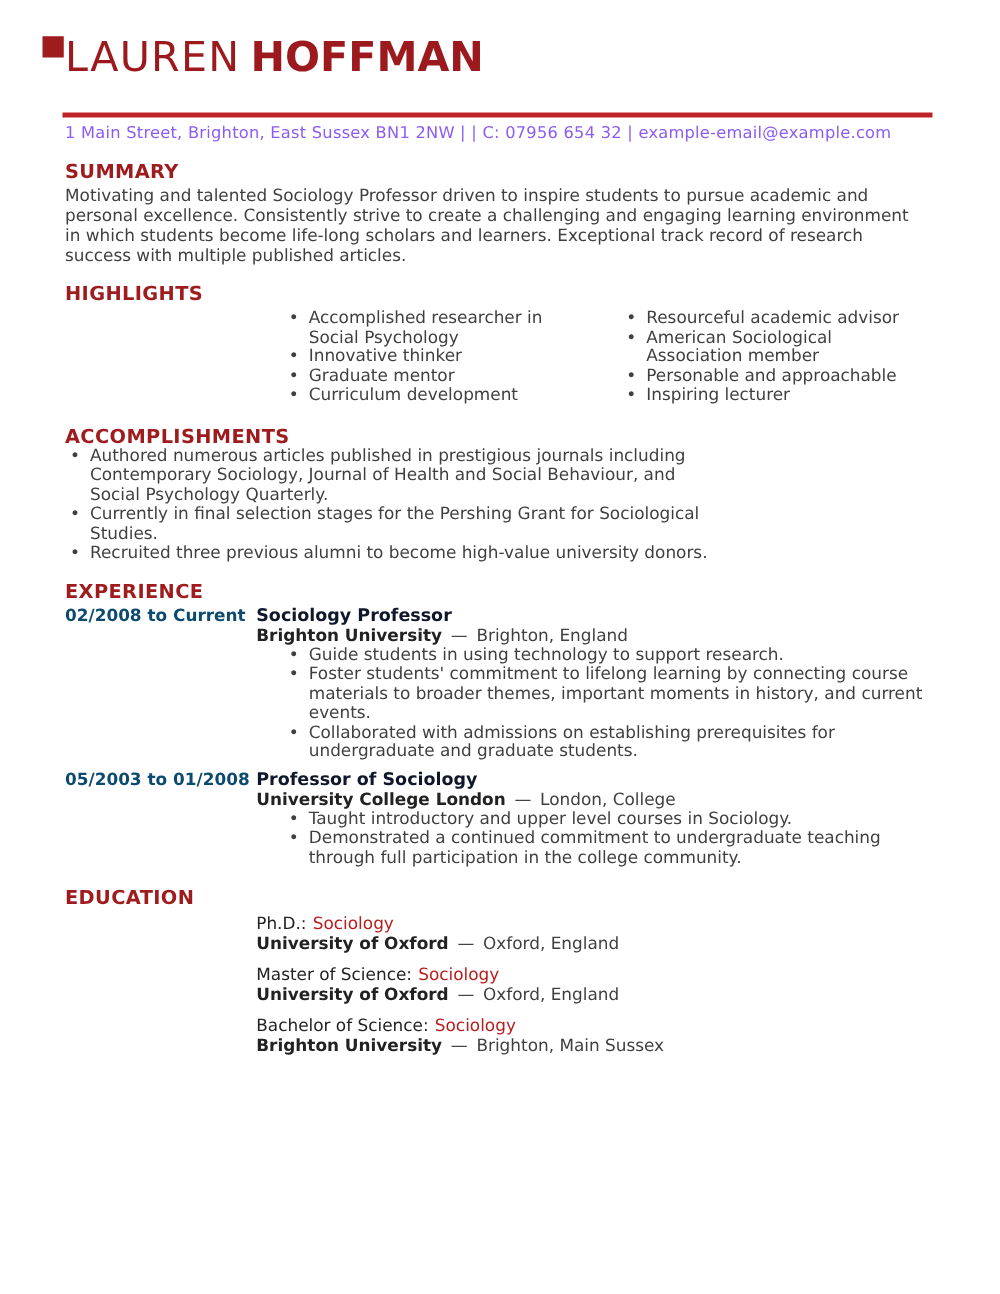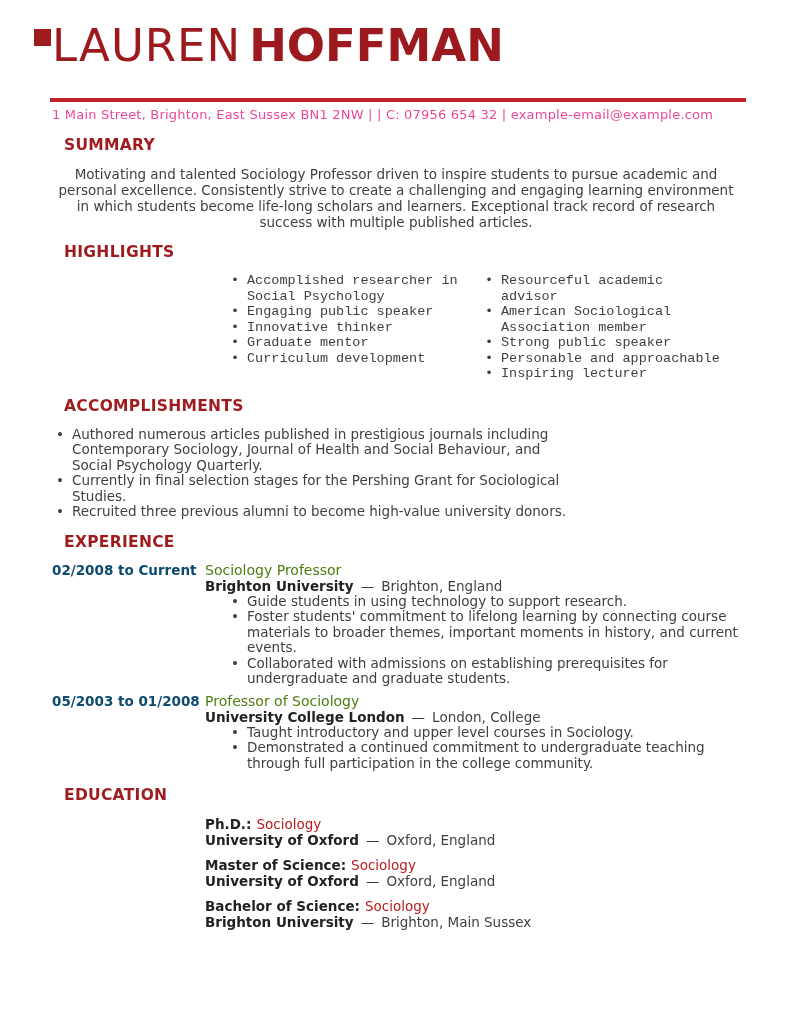--- a/index.html
+++ b/index.html
@@ -8,58 +8,58 @@
     background: #ffffff;
     font-family: "DejaVu Sans", "Liberation Sans", sans-serif;
     color: #3f3f3f;
     overflow: hidden;
   }
   .page { position: relative; width: 800px; height: 1035px; padding: 0 54px 0 52px; box-sizing: border-box; }
 
   .brand-square { position: absolute; left: 34px; top: 5px; width: 17px; height: 17px; background: #9e1b1e; }
 
   
-  .name { margin-top: 24px; font-size: 45px; line-height: 44px; color: #9c1a1d; white-space: nowrap; }
+  .name { margin-top: 24px; font-size: 33px; line-height: 44px; color: #9c1a1d; white-space: nowrap; }
   .name .first { font-weight: 400; letter-spacing: 1px; }
   .name .last  { font-weight: 800; letter-spacing: 0; margin-left: 8px; }
   .rule { height: 4px; background: #bf2228; margin: 6px 0 0 -2px; width: 696px; }
-  .contact { margin-top: 5px; font-size: 13px; line-height: 16px; color: #ec4899; letter-spacing: 0.2px; }
+  .contact { margin-top: 5px; font-size: 13px; line-height: 16px; color: #8b5cf6; letter-spacing: 0.2px; }
 
   
-  h2.sec-title { margin: 12px; font-size: 15.5px; line-height: 18px; font-weight: 700; color: #9e1b1e; letter-spacing: 0.3px; }
+  h2.sec-title { margin: 0; font-size: 15.5px; line-height: 18px; font-weight: 700; color: #9e1b1e; letter-spacing: 0.3px; }
   .sec-summary { margin-top: 13px; }
-  .summary-text { margin: 3px 0 0 0; font-size: 13.5px; line-height: 16px; width: 688px; color: #3f3f3f; text-align: center; }
+  .summary-text { margin: 3px 0 0 0; font-size: 13.5px; line-height: 16px; width: 688px; color: #3f3f3f; }
 
   ul.blist { list-style: none; margin: 0; padding: 0; font-size: 13.5px; line-height: 15.5px; }
   ul.blist li { position: relative; padding-left: 20px; }
   ul.blist li::before { content: "\2022"; position: absolute; left: 4px; top: 0; color: #3f3f3f; }
 
   .sec-highlights { margin-top: 13px; }
-  .hl-cols { display: flex; gap: 12px; margin: 3px 0 0 175px; font-family: Liberation Mono, monospace; }
+  .hl-cols { display: flex; gap: 28px; margin: 3px 0 0 175px; }
   .hl-cols ul { width: 242px; box-sizing: border-box; }
 
   .sec-accomplishments { margin-top: 15px; }
   .accomp { margin: 3px 0 0 175px; width: 532px; box-sizing: border-box; }
 
   .sec-experience { margin-top: 13px; }
   .job { display: grid; grid-template-columns: 153px 1fr; margin-top: 4px; }
   .job + .job { margin-top: 7px; }
   .job-dates { font-size: 13.5px; line-height: 15px; font-weight: 700; color: #0c4a6e; }
-  .job-title { font-size: 14px; line-height: 15px; font-weight: 400; color: #4d7c0f; }
+  .job-title { font-size: 14px; line-height: 15px; font-weight: 700; color: #0f172a; }
   .org-line { font-size: 13.5px; line-height: 16px; }
   .org-line .org { font-weight: 700; color: #222222; }
   .org-line .dash { margin: 0 7px; color: #3f3f3f; }
   .org-line .loc { color: #3f3f3f; }
   .job ul.blist { margin-left: 22px; width: 532px; box-sizing: border-box; }
 
   .sec-education { margin-top: 15px; }
   .degree { margin: 9px 0 0 153px; }
   .degree:first-of-type { margin-top: 4px; }
   .degree-line { font-size: 13.5px; line-height: 16px; }
-  .degree-line .deg { font-weight: 700; color: #222222; }
+  .degree-line .deg { font-weight: 400; color: #222222; }
   .degree-line .field { margin-left: 5px; color: #b91c1c; }
 </style>
 </head>
 <body>
 
 <div class="page">
 
   <div class="brand-square"></div>
 
   <header>
@@ -71,29 +71,27 @@
   <section class="sec-summary">
     <h2 class="sec-title">SUMMARY</h2>
     <p class="summary-text">Motivating and talented Sociology Professor driven to inspire students to pursue academic and personal excellence. Consistently strive to create a challenging and engaging learning environment in which students become life-long scholars and learners. Exceptional track record of research success with multiple published articles.</p>
   </section>
 
   <section class="sec-highlights">
     <h2 class="sec-title">HIGHLIGHTS</h2>
     <div class="hl-cols">
       <ul class="blist">
         <li>Accomplished researcher in Social Psychology</li>
-        <li>Engaging public speaker</li>
         <li>Innovative thinker</li>
         <li>Graduate mentor</li>
         <li>Curriculum development</li>
       </ul>
       <ul class="blist">
         <li>Resourceful academic advisor</li>
         <li>American Sociological Association member</li>
-        <li>Strong public speaker</li>
         <li>Personable and approachable</li>
         <li>Inspiring lecturer</li>
       </ul>
     </div>
   </section>
 
   <section class="sec-accomplishments">
     <h2 class="sec-title">ACCOMPLISHMENTS</h2>
     <ul class="blist accomp">
       <li>Authored numerous articles published in prestigious journals including Contemporary Sociology, Journal of Health and Social Behaviour, and Social Psychology Quarterly.</li>

